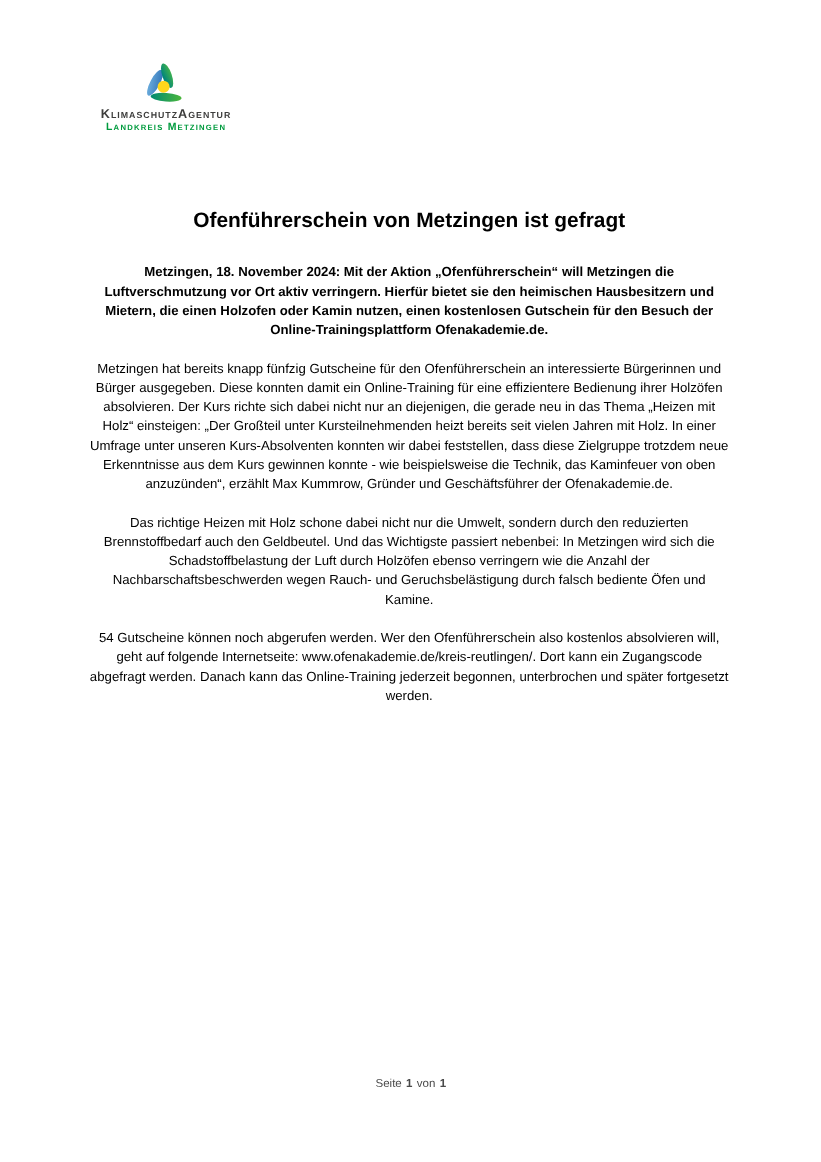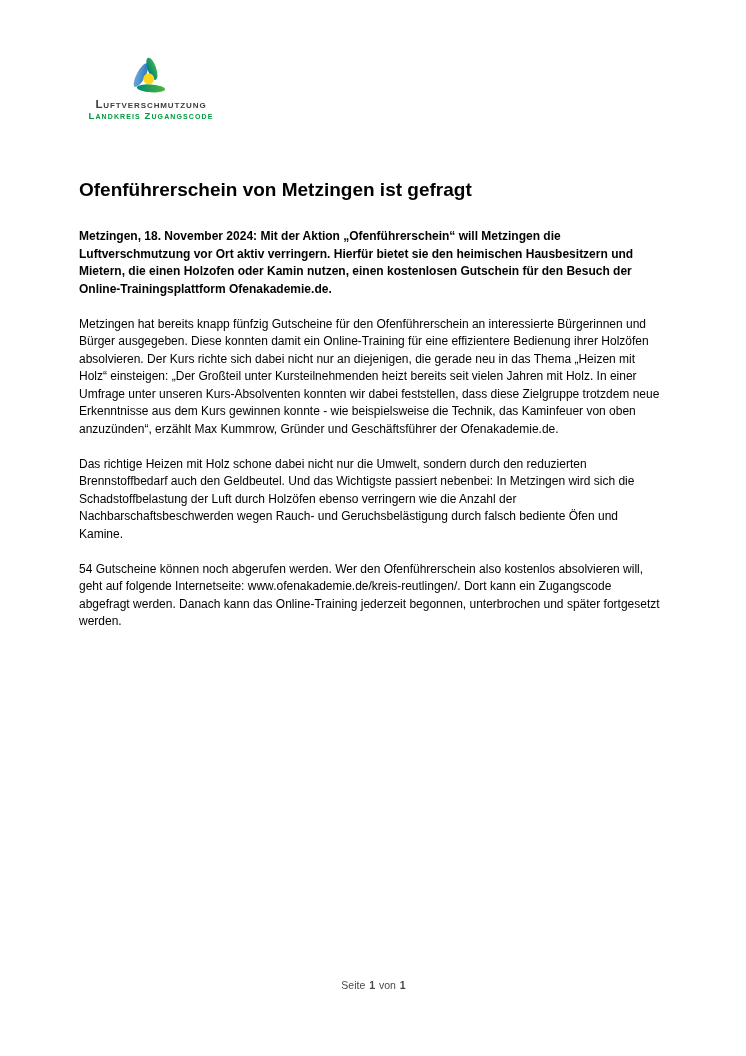--- a/index.html
+++ b/index.html
@@ -53,22 +53,23 @@
     letter-spacing: 1.1px;
     color: var(--brand_green);
     line-height: 11px;
     white-space: nowrap;
   }
 
   
   .content {
     position: absolute;
     left: 79px;
-    top: 178px;
+    top: 189px;
     width: 586px;
+    text-align: center;
   }
   .headline {
     font-size: 19px;
     font-weight: bold;
     line-height: 23px;
     margin-bottom: 27px;
     color: var(--text_black);
   }
   .para {
     font-size: 12px;
@@ -111,22 +112,22 @@
         <linearGradient id="gradGreen" x1="0" y1="0" x2="1" y2="0">
           <stop offset="0" stop-color="#008a72"></stop>
           <stop offset="1" stop-color="#4cb73c"></stop>
         </linearGradient>
       </defs>
       <ellipse cx="12" cy="20" rx="14.5" ry="4.8" fill="url(#gradBlue)" transform="rotate(-62 12 20)"></ellipse>
       <ellipse cx="24" cy="13" rx="12.8" ry="4.7" fill="url(#gradTeal)" transform="rotate(71 24 13)"></ellipse>
       <ellipse cx="23" cy="34.5" rx="15.5" ry="4.3" fill="url(#gradGreen)" transform="rotate(4 23 34.5)"></ellipse>
       <circle cx="20.5" cy="24" r="6" fill="#ffd71c"></circle>
     </svg>
-    <div class="logo-line1">Luftverschmutzung</div>
-    <div class="logo-line2">Landkreis Zugangscode</div>
+    <div class="logo-line1">KlimaschutzAgentur</div>
+    <div class="logo-line2">Landkreis Metzingen</div>
   </div>
 
   <div class="content">
     <h1 class="headline">Ofenführerschein von Metzingen ist gefragt</h1>
     <p class="para bold">Metzingen, 18. November 2024: Mit der Aktion „Ofenführerschein“ will Metzingen die Luftverschmutzung vor Ort aktiv verringern. Hierfür bietet sie den heimischen Hausbesitzern und Mietern, die einen Holzofen oder Kamin nutzen, einen kostenlosen Gutschein für den Besuch der Online-Trainingsplattform Ofenakademie.de.</p>
     <p class="para">Metzingen hat bereits knapp fünfzig Gutscheine für den Ofenführerschein an interessierte Bürgerinnen und Bürger ausgegeben. Diese konnten damit ein Online-Training für eine effizientere Bedienung ihrer Holzöfen absolvieren. Der Kurs richte sich dabei nicht nur an diejenigen, die gerade neu in das Thema „Heizen mit Holz“ einsteigen: „Der Großteil unter Kursteilnehmenden heizt bereits seit vielen Jahren mit Holz. In einer Umfrage unter unseren Kurs-Absolventen konnten wir dabei feststellen, dass diese Zielgruppe trotzdem neue Erkenntnisse aus dem Kurs gewinnen konnte - wie beispielsweise die Technik, das Kaminfeuer von oben anzuzünden“, erzählt Max Kummrow, Gründer und Geschäftsführer der Ofenakademie.de.</p>
     <p class="para">Das richtige Heizen mit Holz schone dabei nicht nur die Umwelt, sondern durch den reduzierten Brennstoffbedarf auch den Geldbeutel. Und das Wichtigste passiert nebenbei: In Metzingen wird sich die Schadstoffbelastung der Luft durch Holzöfen ebenso verringern wie die Anzahl der Nachbarschaftsbeschwerden wegen Rauch- und Geruchsbelästigung durch falsch bediente Öfen und Kamine.</p>
     <p class="para">54 Gutscheine können noch abgerufen werden. Wer den Ofenführerschein also kostenlos absolvieren will, geht auf folgende Internetseite: www.ofenakademie.de/kreis-reutlingen/. Dort kann ein Zugangscode abgefragt werden. Danach kann das Online-Training jederzeit begonnen, unterbrochen und später fortgesetzt werden.</p>
   </div>
 

